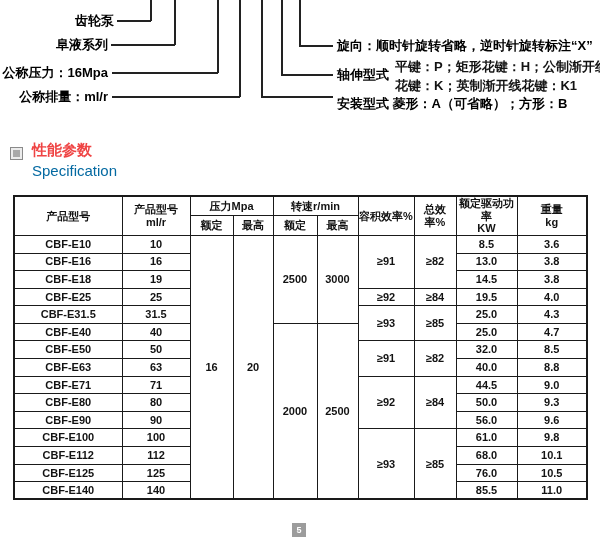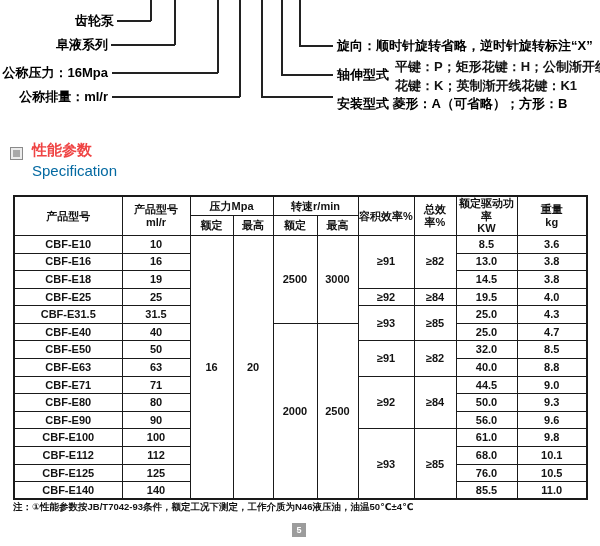--- a/index.html
+++ b/index.html
@@ -230,16 +230,15 @@
         </tr>
         <tr>
           <td>CBF-E140</td>
           <td>140</td>
           <td>85.5</td>
           <td>11.0</td>
         </tr>
       </tbody>
   </table>
 
-  <div class="footnote">注：①性能参数按JB/T7042-93条件，额定工况下测定，工作介质为N46液压油，油温50℃±4℃</div>
   <div class="page-num">5</div>
 
 </div>
 
 </body></html>

